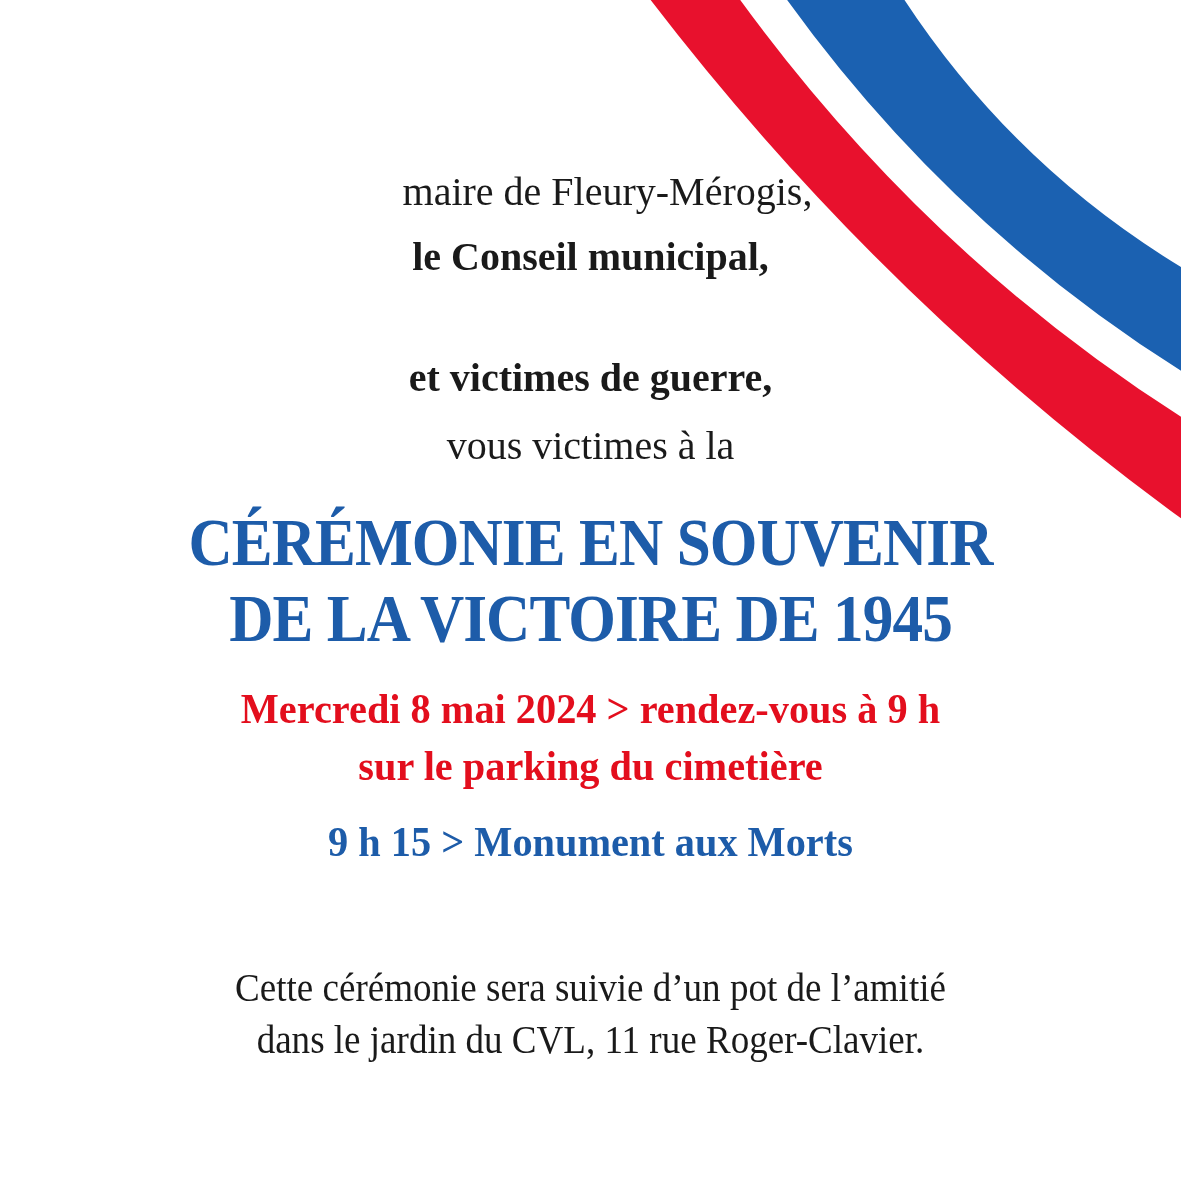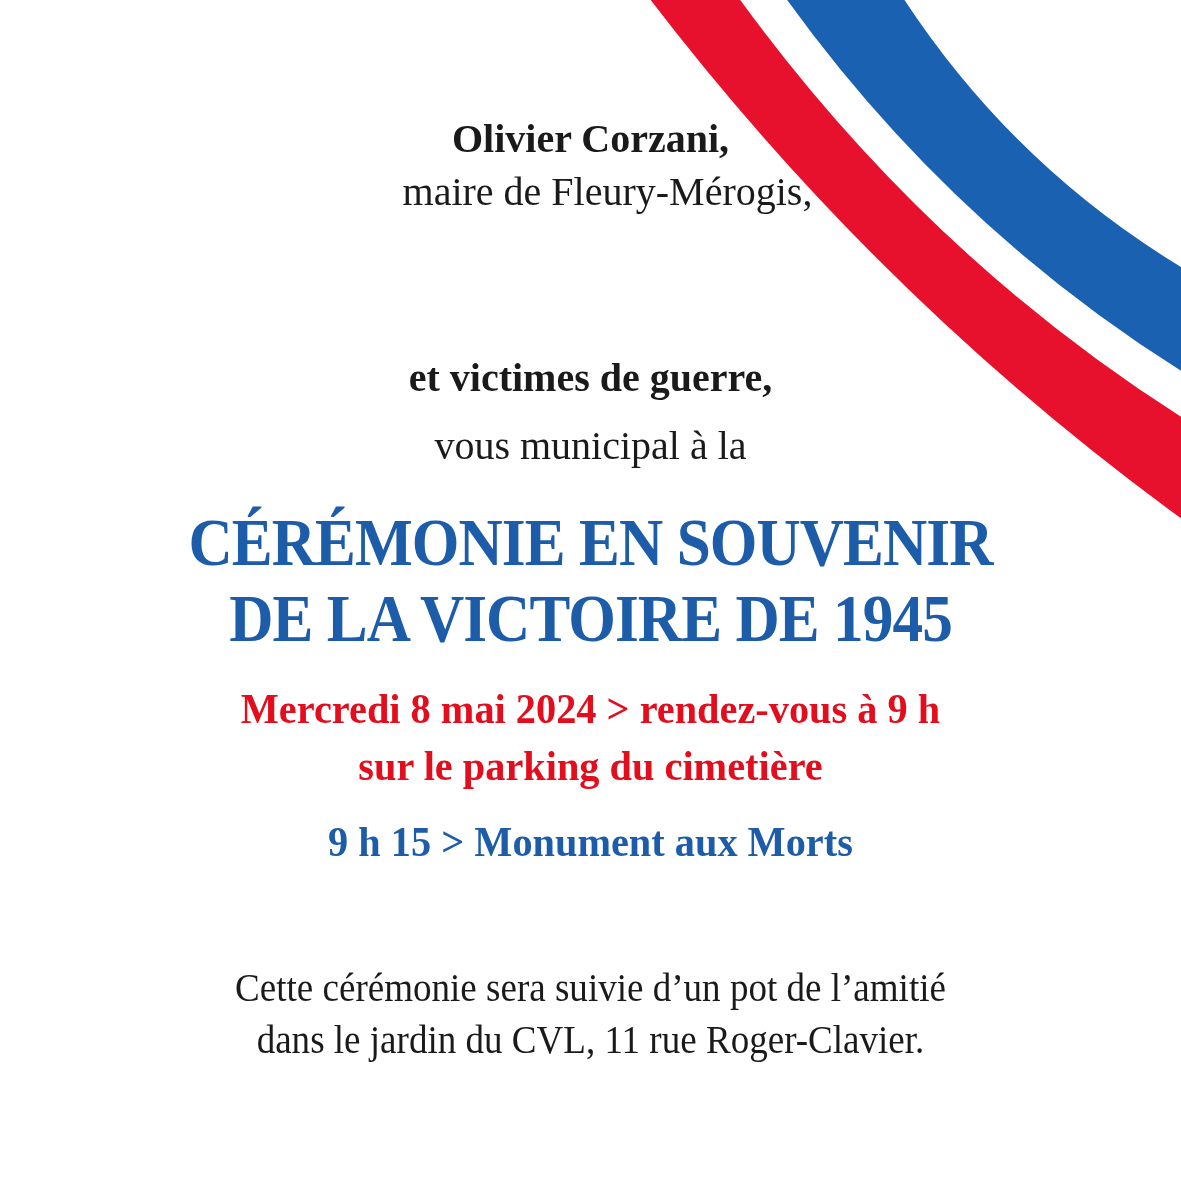--- a/index.html
+++ b/index.html
@@ -59,24 +59,24 @@
 </head>
 <body>
 
 <div class="poster">
 
   <svg class="ribbon-svg" width="1181" height="1181" viewBox="0 0 1181 1181" aria-hidden="true">
     <path class="stripe-red" d="M 643,-10 Q 877,298 1186,522 L 1186,420 Q 922,253 733,-10 Z"></path>
     <path class="stripe-blue" d="M 780,-10 Q 946,224 1186,374 L 1186,270 Q 1010,165 898,-10 Z"></path>
   </svg>
 
-  <div class="line t-body-bold pos-intro-1">Olivier Corzani,</div>
   <div class="line t-body pos-intro-2">maire de Fleury-Mérogis,</div>
+  <div class="line t-body-bold pos-intro-3">le Conseil municipal,</div>
   <div class="line t-body-bold pos-intro-4b">et victimes de guerre,</div>
-  <div class="line t-body pos-intro-5">vous municipal à la</div>
+  <div class="line t-body pos-intro-5">vous victimes à la</div>
 
   <div class="line t-title pos-title-1">CÉRÉMONIE EN SOUVENIR</div>
   <div class="line t-title pos-title-2">DE LA VICTOIRE DE 1945</div>
 
   <div class="line t-red pos-red-1">Mercredi 8 mai 2024 &gt; rendez-vous à 9 h</div>
   <div class="line t-red pos-red-2">sur le parking du cimetière</div>
   <div class="line t-blue pos-blue-1">9 h 15 &gt; Monument aux Morts</div>
 
   <div class="line t-footer pos-foot-1">Cette cérémonie sera suivie d’un pot de l’amitié</div>
   <div class="line t-footer pos-foot-2">dans le jardin du CVL, 11 rue Roger-Clavier.</div>

